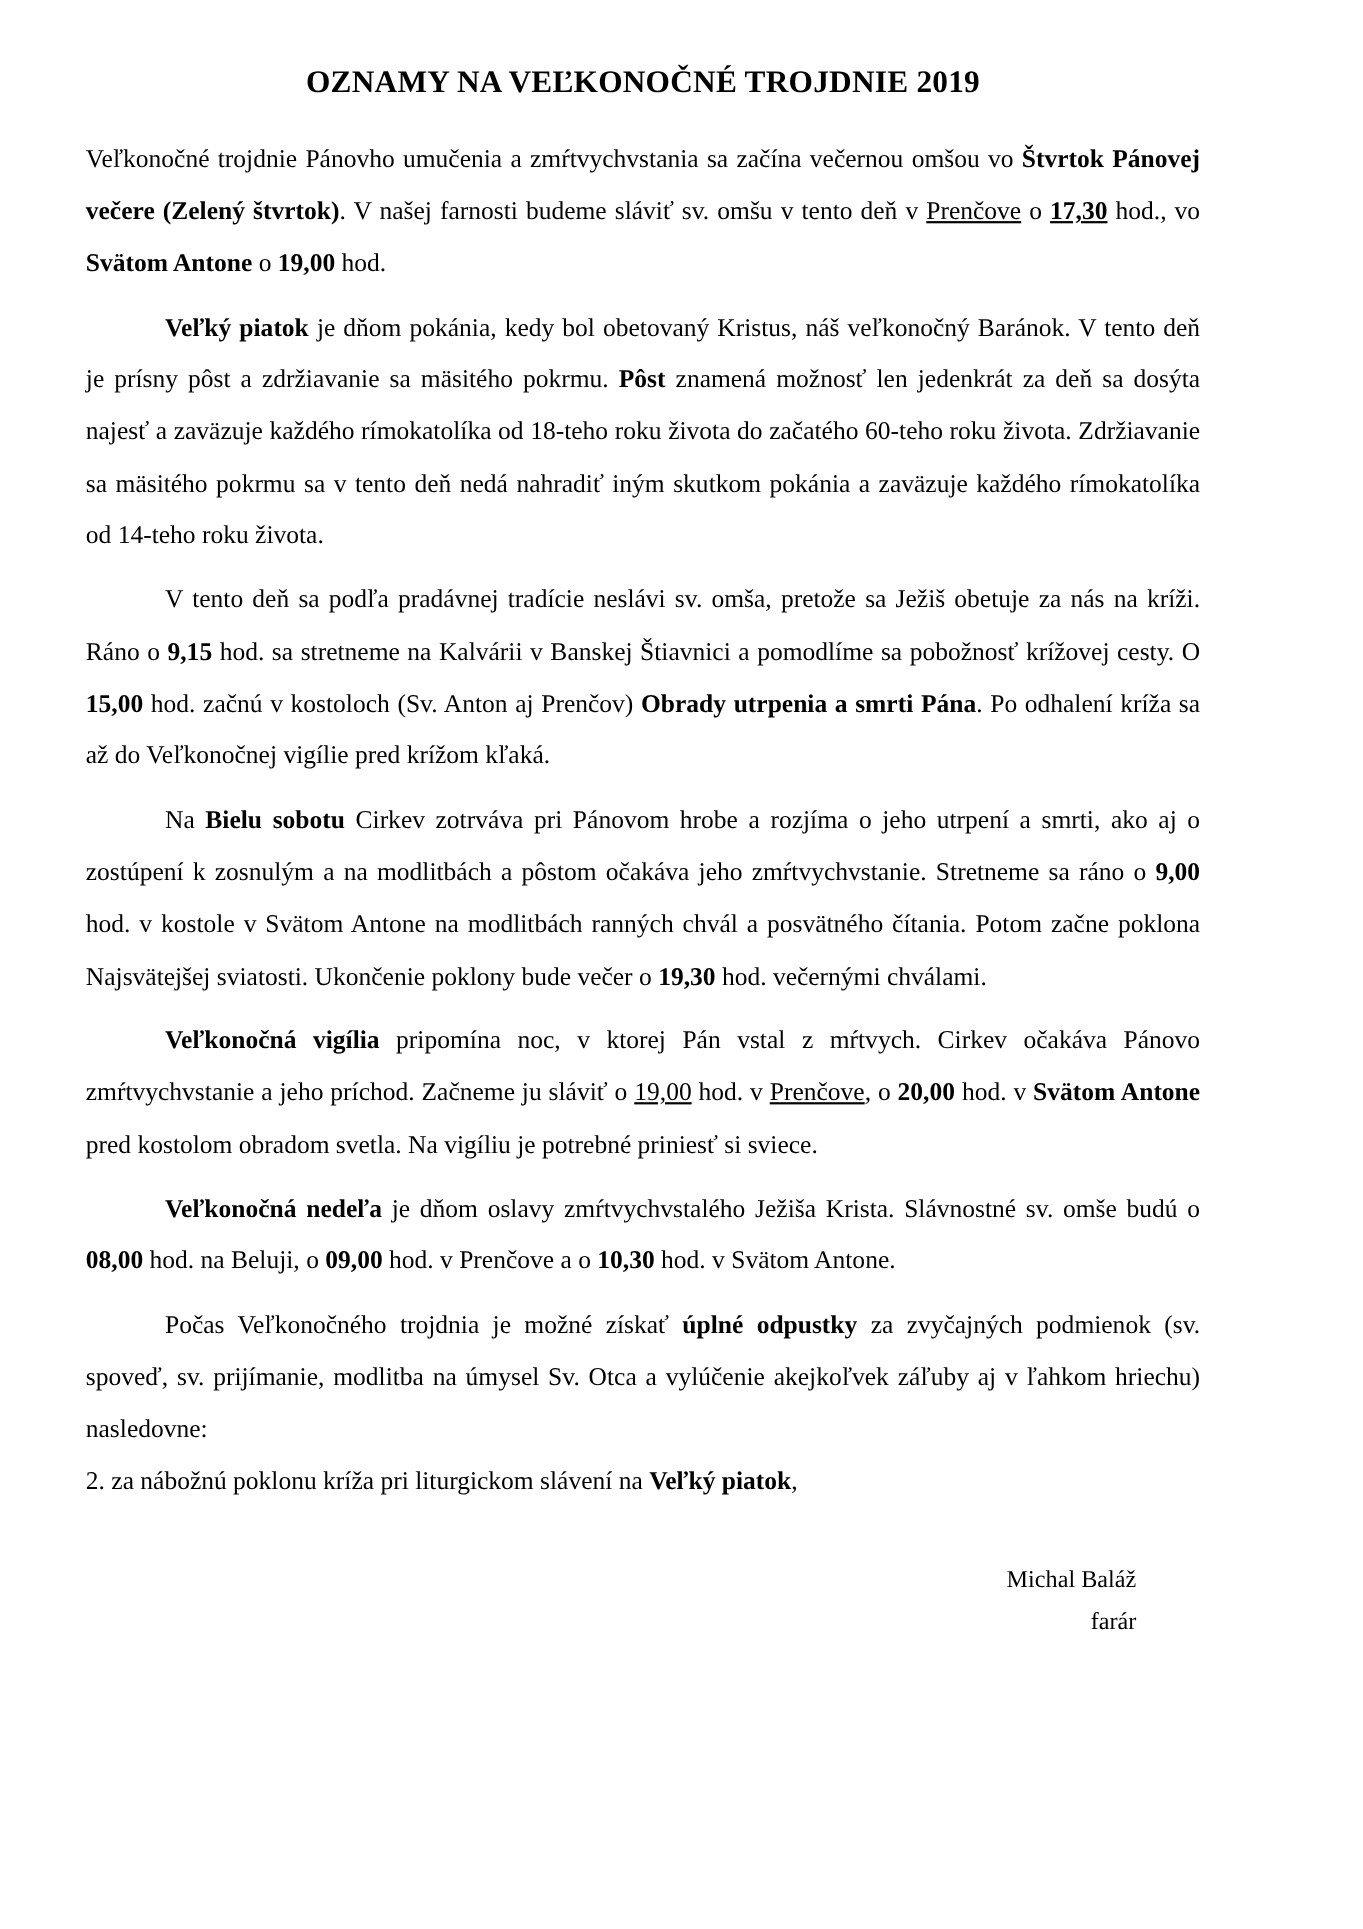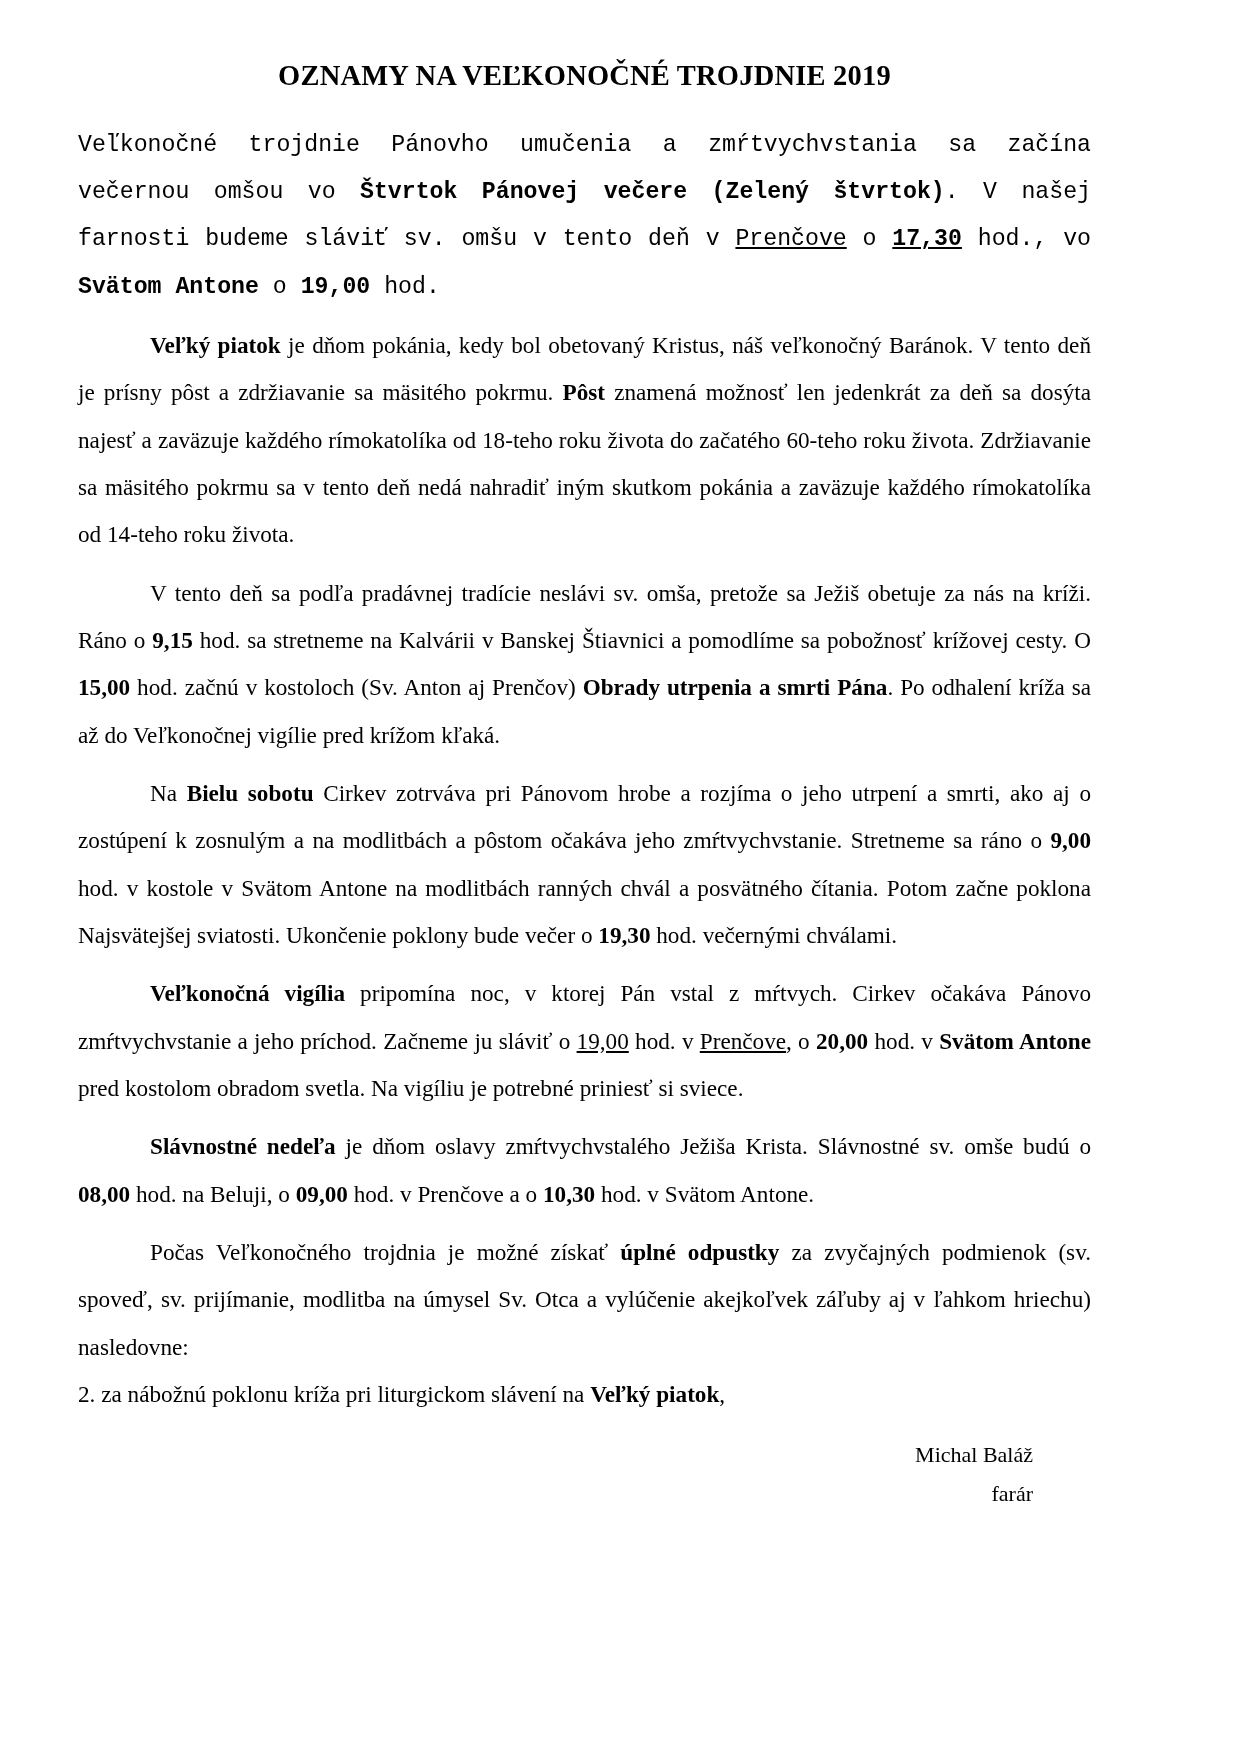--- a/index.html
+++ b/index.html
@@ -41,40 +41,39 @@
     font-size: 23.2px;
     text-align: justify;
     text-justify: inter-word;
     line-height: 2.04;
     margin: 0;
     padding: 0;
     hyphens: none;
   }
   p.first-par {
     margin-top: 28px;
-    font-family: Liberation Mono, monospace;
   }
   p.indent {
     text-indent: 72px;
   }
   p.gap {
     margin-top: 11px;
   }
   p.list-item {
     font-size: 23.2px;
     text-align: left;
     line-height: 2.04;
     margin: 0;
     padding: 0;
   }
   b, strong { font-weight: bold; }
   .u { text-decoration: underline; }
   .it { font-style: italic; }
   .signature-block {
-    margin-top: 18px;
+    margin-top: 46px;
     text-align: right;
     font-size: 22px;
     line-height: 1.75;
     padding-right: 58px;
   }
   .sig-name { display: block; }
   .sig-role { display: block; text-align: right; }
 </style>
 </head>
 <body>
@@ -86,21 +85,21 @@
   <p class="body-par first-par"><span>Veľkonočné trojdnie Pánovho umučenia a zmŕtvychvstania sa začína večernou omšou vo </span><b>Štvrtok Pánovej večere (Zelený štvrtok)</b><span>. V našej farnosti budeme sláviť sv. omšu v tento deň v </span><span class="u">Prenčove</span><span> o </span><b class="u">17,30</b><span> hod., vo </span><b>Svätom Antone</b><span> o </span><b>19,00</b><span> hod.</span></p>
 
   <p class="body-par indent gap"><b>Veľký piatok</b><span> je dňom pokánia, kedy bol obetovaný Kristus, náš veľkonočný Baránok. V tento deň je prísny pôst a zdržiavanie sa mäsitého pokrmu. </span><b>Pôst</b><span> znamená možnosť len jedenkrát za deň sa dosýta najesť a zaväzuje každého rímokatolíka od 18-teho roku života do začatého 60-teho roku života. Zdržiavanie sa mäsitého pokrmu sa v tento deň nedá nahradiť iným skutkom pokánia a zaväzuje každého rímokatolíka od 14-teho roku života.</span></p>
 
   <p class="body-par indent gap"><span>V tento deň sa podľa pradávnej tradície neslávi sv. omša, pretože sa Ježiš obetuje za nás na kríži. Ráno o </span><b>9,15</b><span> hod. sa stretneme na Kalvárii v Banskej Štiavnici a pomodlíme sa pobožnosť krížovej cesty. O </span><b>15,00</b><span> hod. začnú v kostoloch (Sv. Anton aj Prenčov) </span><b>Obrady utrpenia a smrti Pána</b><span>. Po odhalení kríža sa až do Veľkonočnej vigílie pred krížom kľaká.</span></p>
 
   <p class="body-par indent gap"><span>Na </span><b>Bielu sobotu</b><span> Cirkev zotrváva pri Pánovom hrobe a rozjíma o jeho utrpení a smrti, ako aj o zostúpení k zosnulým a na modlitbách a pôstom očakáva jeho zmŕtvychvstanie. Stretneme sa ráno o </span><b>9,00</b><span> hod. v kostole v Svätom Antone na modlitbách ranných chvál a posvätného čítania. Potom začne poklona Najsvätejšej sviatosti. Ukončenie poklony bude večer o </span><b>19,30</b><span> hod. večernými chválami.</span></p>
 
   <p class="body-par indent gap"><b>Veľkonočná vigília</b><span> pripomína noc, v ktorej Pán vstal z mŕtvych. Cirkev očakáva Pánovo zmŕtvychvstanie a jeho príchod. Začneme ju sláviť o </span><span class="u">19,00</span><span> hod. v </span><span class="u">Prenčove</span><span>, o </span><b>20,00</b><span> hod. v </span><b>Svätom Antone</b><span> pred kostolom obradom svetla. Na vigíliu je potrebné priniesť si sviece.</span></p>
 
-  <p class="body-par indent gap"><b>Slávnostné nedeľa</b><span> je dňom oslavy zmŕtvychvstalého Ježiša Krista. Slávnostné sv. omše budú o </span><b>08,00</b><span> hod. na Beluji, o </span><b>09,00</b><span> hod. v Prenčove a o </span><b>10,30</b><span> hod. v Svätom Antone.</span></p>
+  <p class="body-par indent gap"><b>Veľkonočná nedeľa</b><span> je dňom oslavy zmŕtvychvstalého Ježiša Krista. Slávnostné sv. omše budú o </span><b>08,00</b><span> hod. na Beluji, o </span><b>09,00</b><span> hod. v Prenčove a o </span><b>10,30</b><span> hod. v Svätom Antone.</span></p>
 
   <p class="body-par indent gap"><span>Počas Veľkonočného trojdnia je možné získať </span><b>úplné odpustky</b><span> za zvyčajných podmienok (sv. spoveď, sv. prijímanie, modlitba na úmysel Sv. Otca a vylúčenie akejkoľvek záľuby aj v ľahkom hriechu) nasledovne:</span></p>
 
 
   <p class="list-item gap"><span>2. za nábožnú poklonu kríža pri liturgickom slávení na </span><b>Veľký piatok</b><span></span><span class="it"></span><span>,</span></p>
 
 
   <div class="signature-block">
     <span class="sig-name">Michal Baláž</span>
     <span class="sig-role">farár</span>

